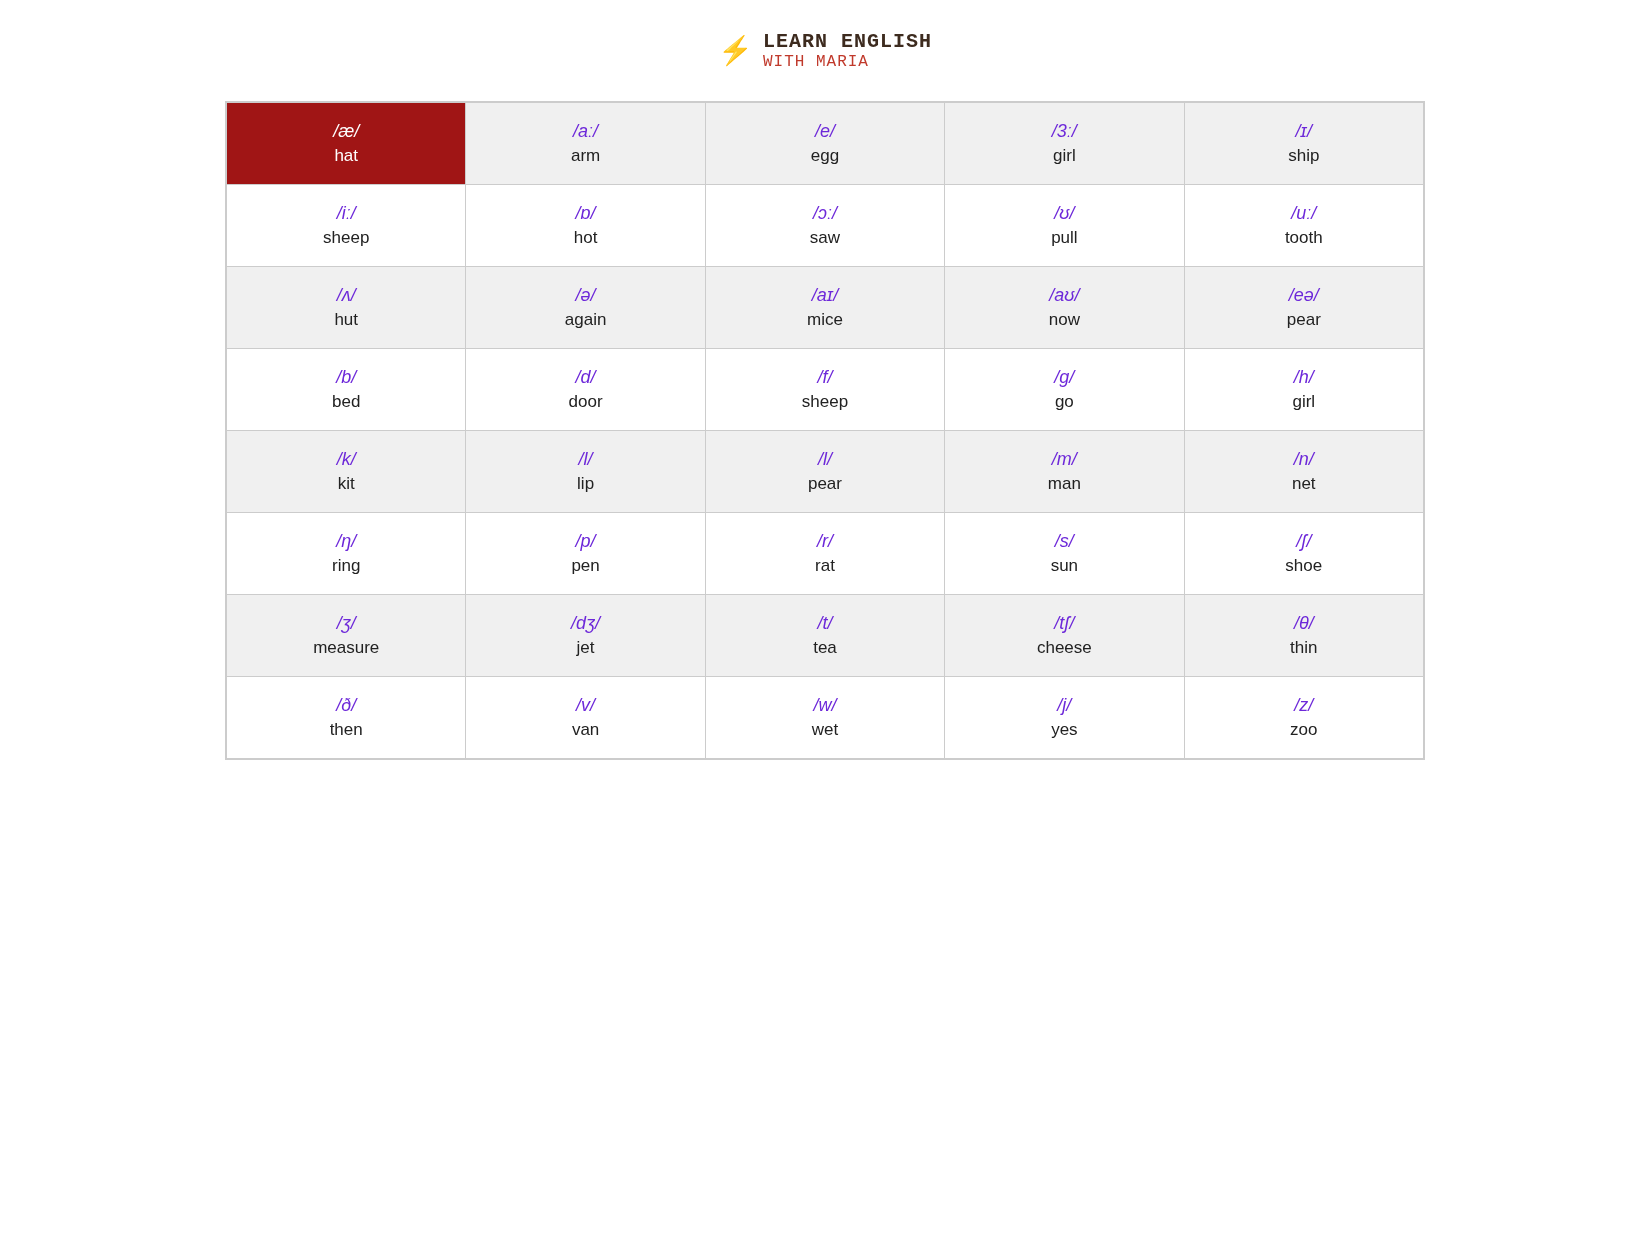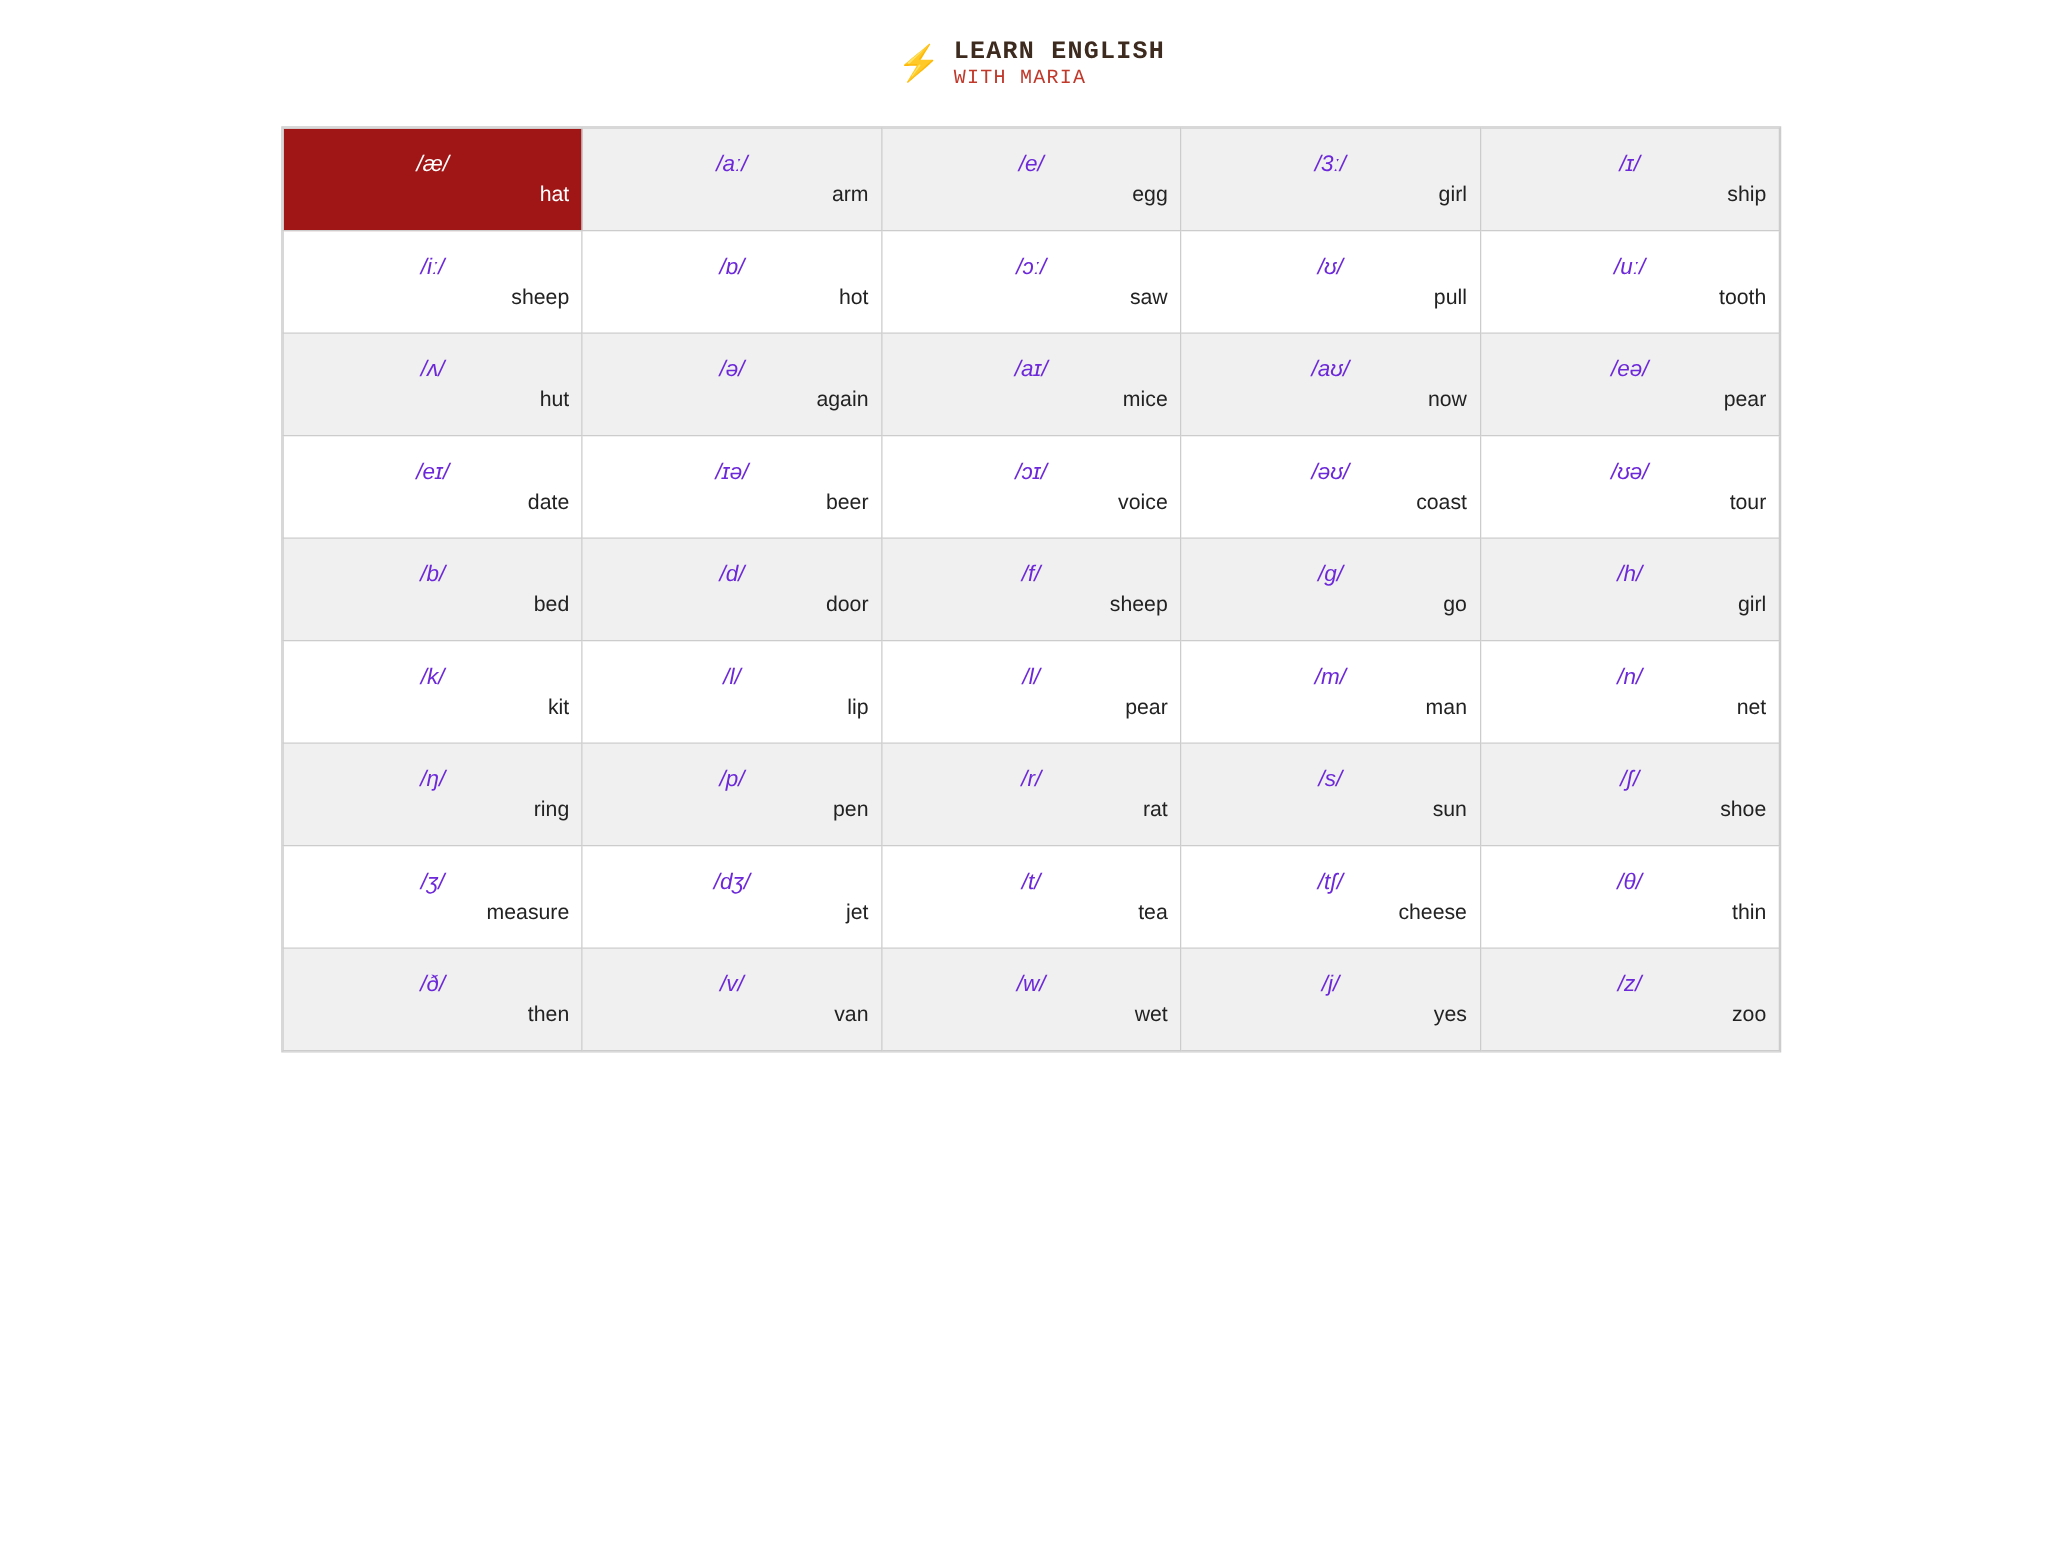--- a/index.html
+++ b/index.html
@@ -87,21 +87,20 @@
       color: #6d28d9;
       font-weight: 400;
       margin-bottom: 4px;
     }
 
     .cell-word {
       display: block;
       font-size: 17px;
       color: #222222;
       font-weight: 400;
-      text-align: right;
     }
 
     .highlight-cell {
       background-color: #a01515 !important;
     }
 
     .highlight-cell .cell-phoneme,
     .highlight-cell .cell-word {
       color: #ffffff;
     }
@@ -181,42 +180,20 @@
             <span class="cell-phoneme">/aʊ/</span>
             <span class="cell-word">now</span>
           </td>
           <td>
             <span class="cell-phoneme">/eə/</span>
             <span class="cell-word">pear</span>
           </td>
         </tr>
         <tr>
           <td>
-            <span class="cell-phoneme">/eɪ/</span>
-            <span class="cell-word">date</span>
-          </td>
-          <td>
-            <span class="cell-phoneme">/ɪə/</span>
-            <span class="cell-word">beer</span>
-          </td>
-          <td>
-            <span class="cell-phoneme">/ɔɪ/</span>
-            <span class="cell-word">voice</span>
-          </td>
-          <td>
-            <span class="cell-phoneme">/əʊ/</span>
-            <span class="cell-word">coast</span>
-          </td>
-          <td>
-            <span class="cell-phoneme">/ʊə/</span>
-            <span class="cell-word">tour</span>
-          </td>
-        </tr>
-        <tr>
-          <td>
             <span class="cell-phoneme">/b/</span>
             <span class="cell-word">bed</span>
           </td>
           <td>
             <span class="cell-phoneme">/d/</span>
             <span class="cell-word">door</span>
           </td>
           <td>
             <span class="cell-phoneme">/f/</span>
             <span class="cell-word">sheep</span>

